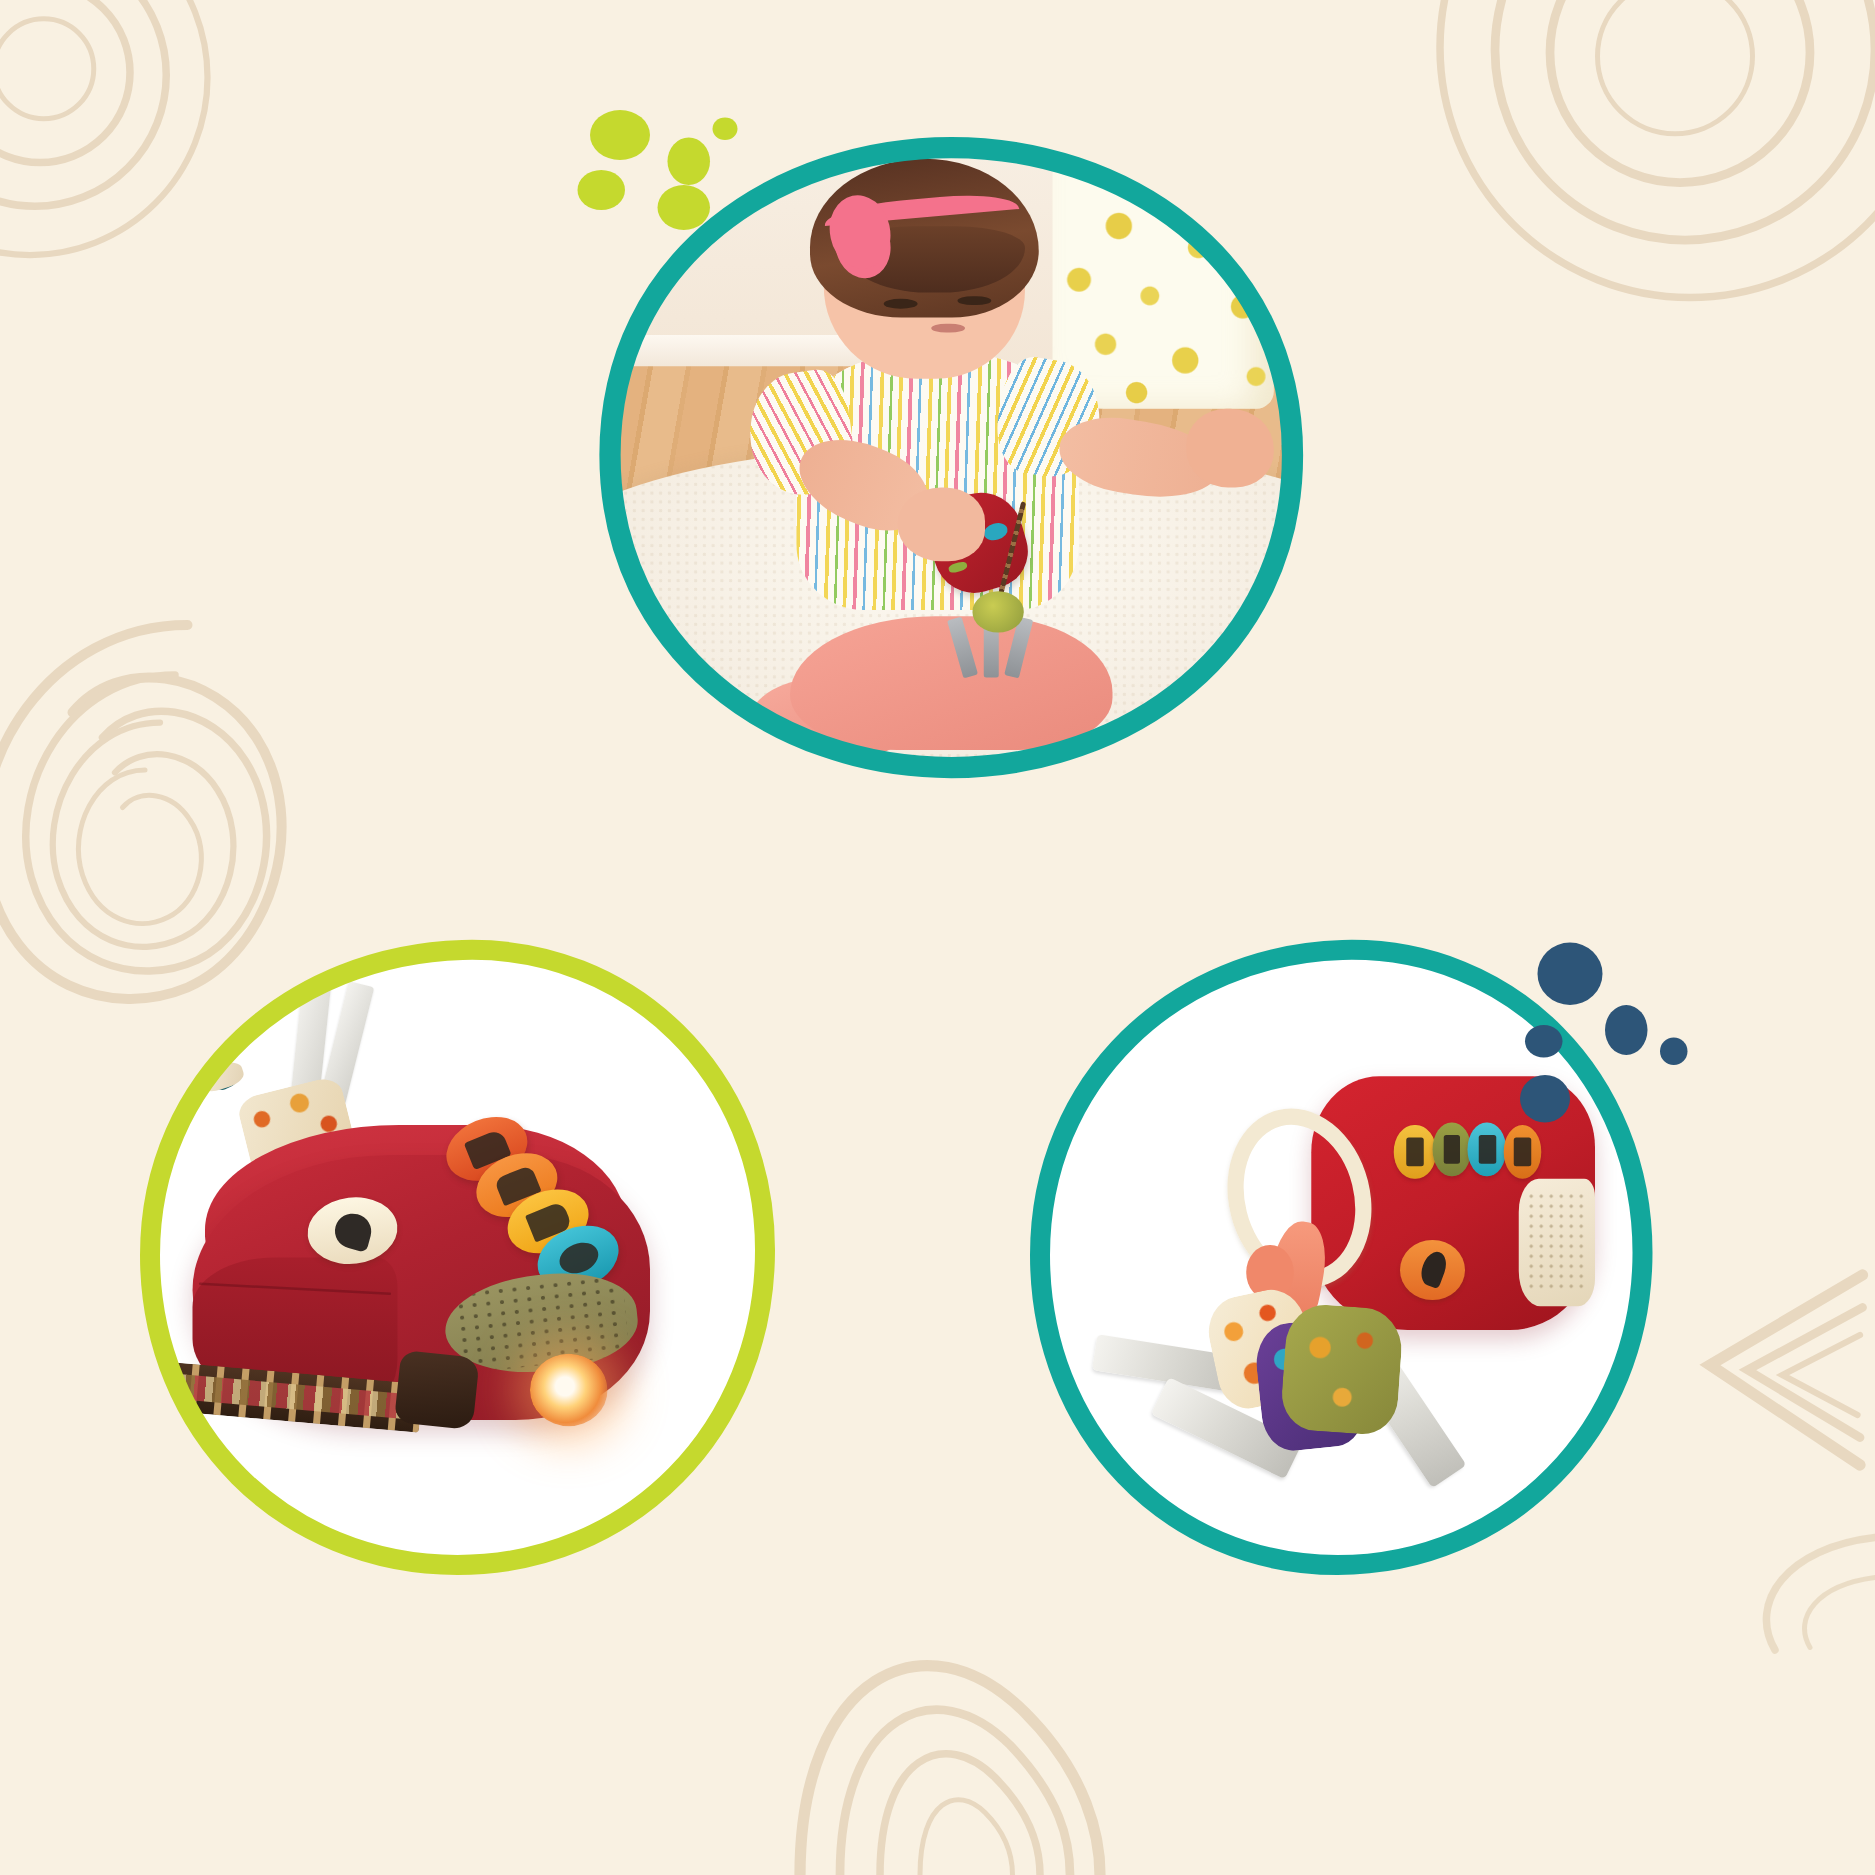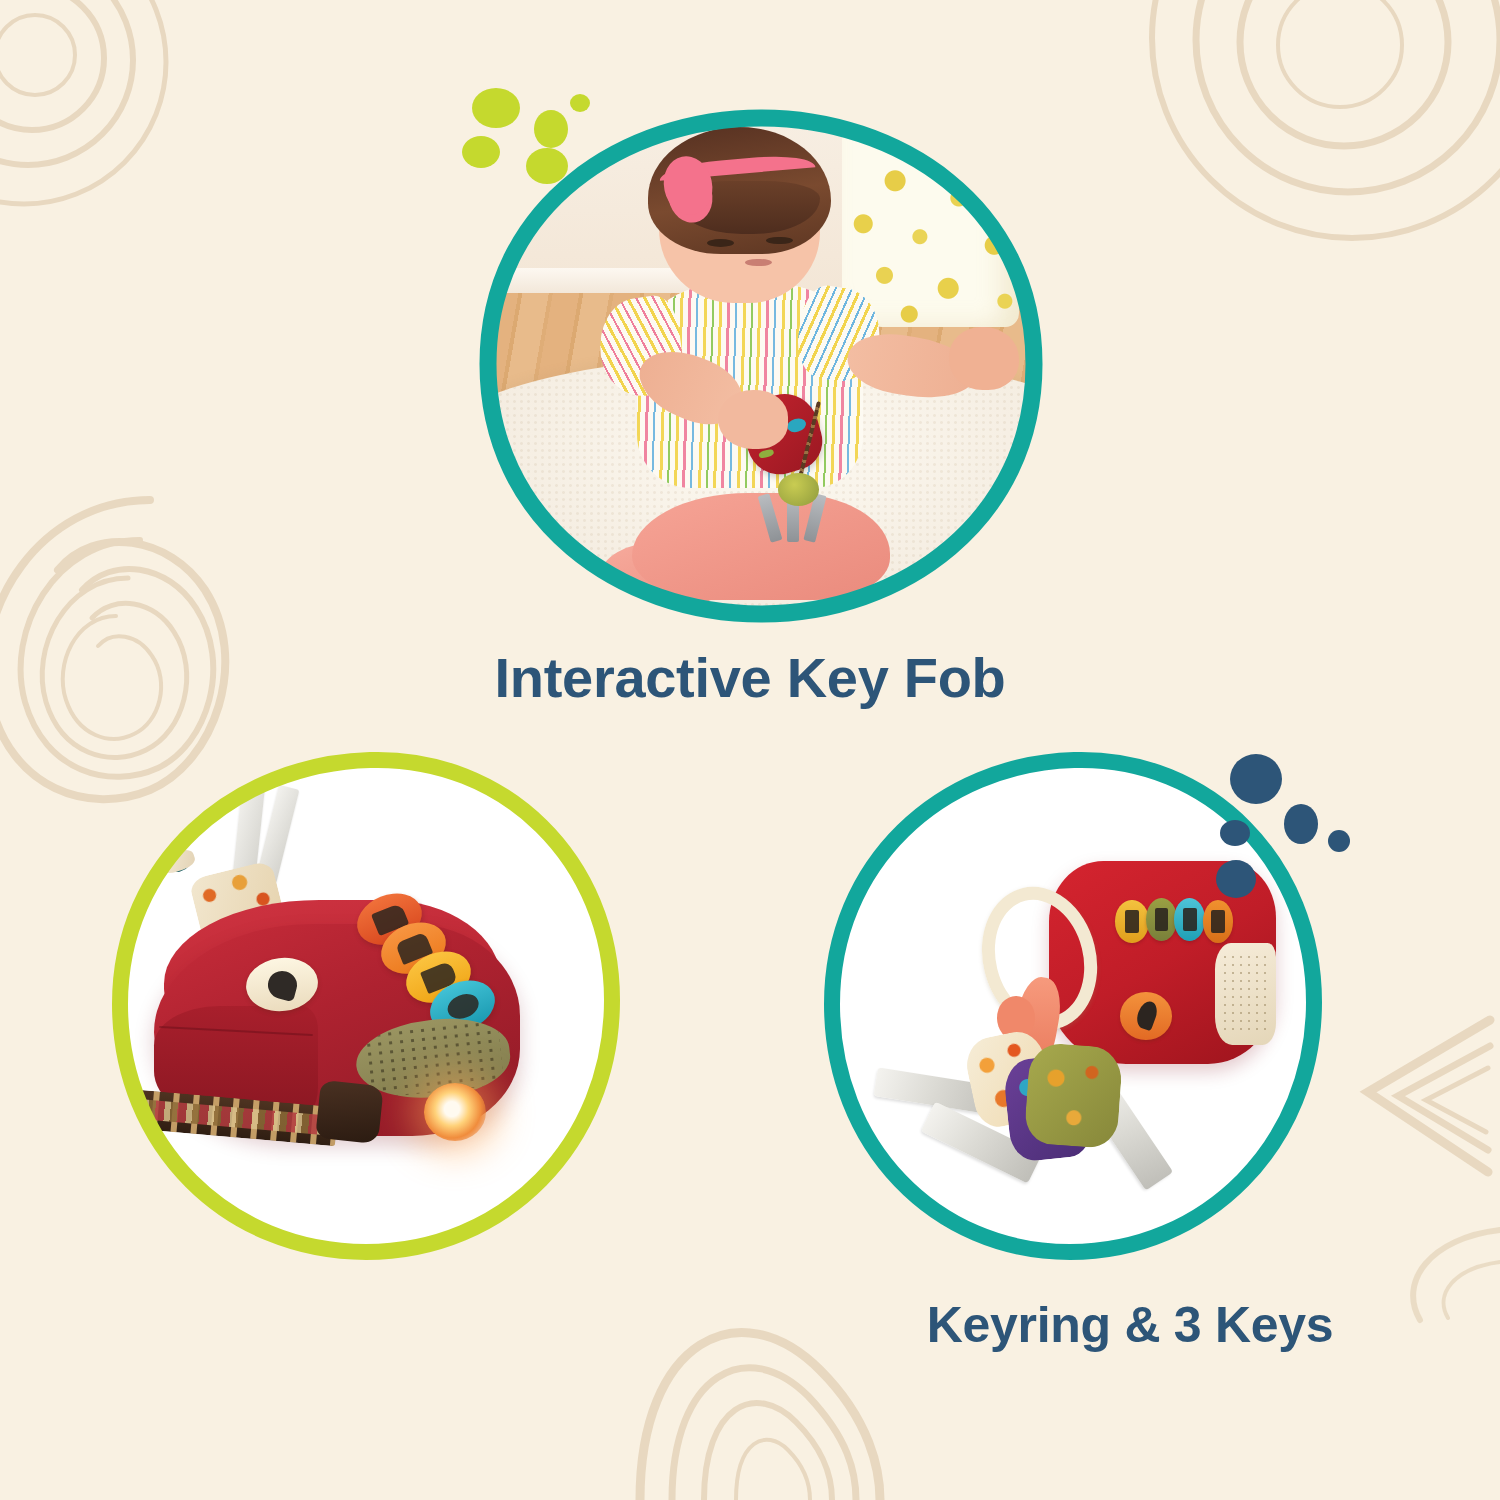--- a/index.html
+++ b/index.html
@@ -330,21 +330,20 @@
 
     <div class="dotgrp" style="left:-36px; top:-22px; width:160px; height:130px;">
       <div class="dot" style="left:30px; top:2px;  width:48px; height:40px; background:#c5d92e;"></div>
       <div class="dot" style="left:92px; top:24px; width:34px; height:38px; background:#c5d92e;"></div>
       <div class="dot" style="left:20px; top:50px; width:38px; height:32px; background:#c5d92e;"></div>
       <div class="dot" style="left:84px; top:62px; width:42px; height:36px; background:#c5d92e;"></div>
       <div class="dot" style="left:128px; top:8px; width:20px; height:18px; background:#c5d92e;"></div>
     </div>
   </div>
 
-  <h1 class="caption" id="title-main">Interactive Key Fob</h1>
 
   <div class="panel" id="panel-left" style="left:112px; top:752px; width:508px; height:508px;">
 
     <div class="photo-clip" style="left:13px; top:13px; width:482px; height:482px;
                 border-radius:50% 47% 50% 48% / 48% 50% 48% 52%;">
       <div class="scene2">
 
         <div class="kf-keysback">
           <div class="kf-kblade" style="left:48%; top:-4%; width:14%; height:60%; transform:rotate(6deg);"></div>
           <div class="kf-kblade" style="left:66%; top:-2%; width:13%; height:56%; transform:rotate(14deg);"></div>
@@ -465,15 +464,14 @@
 
     <div class="dotgrp" style="left:388px; top:-10px; width:180px; height:160px;">
       <div class="dot" style="left:18px; top:12px; width:52px; height:50px; background:#2d5578;"></div>
       <div class="dot" style="left:72px; top:62px; width:34px; height:40px; background:#2d5578;"></div>
       <div class="dot" style="left:8px;  top:78px; width:30px; height:26px; background:#2d5578;"></div>
       <div class="dot" style="left:116px; top:88px; width:22px; height:22px; background:#2d5578;"></div>
       <div class="dot" style="left:4px; top:118px; width:40px; height:38px; background:#2d5578;"></div>
     </div>
   </div>
 
-  <h2 class="caption" id="cap-right">Keyring &amp; 3 Keys</h2>
 
 </div>
 
 </body></html>

